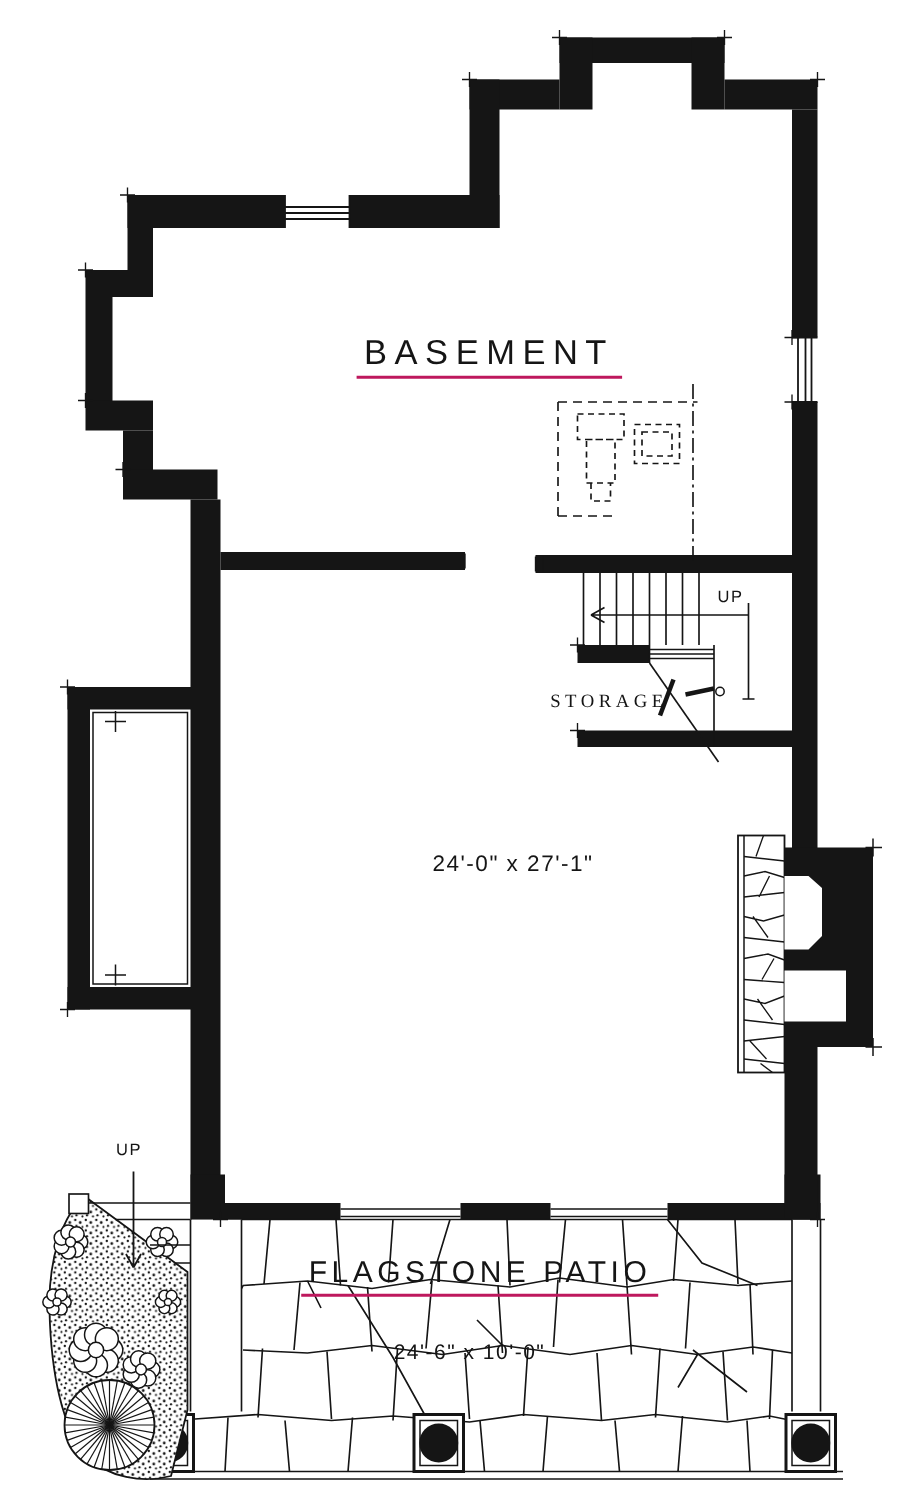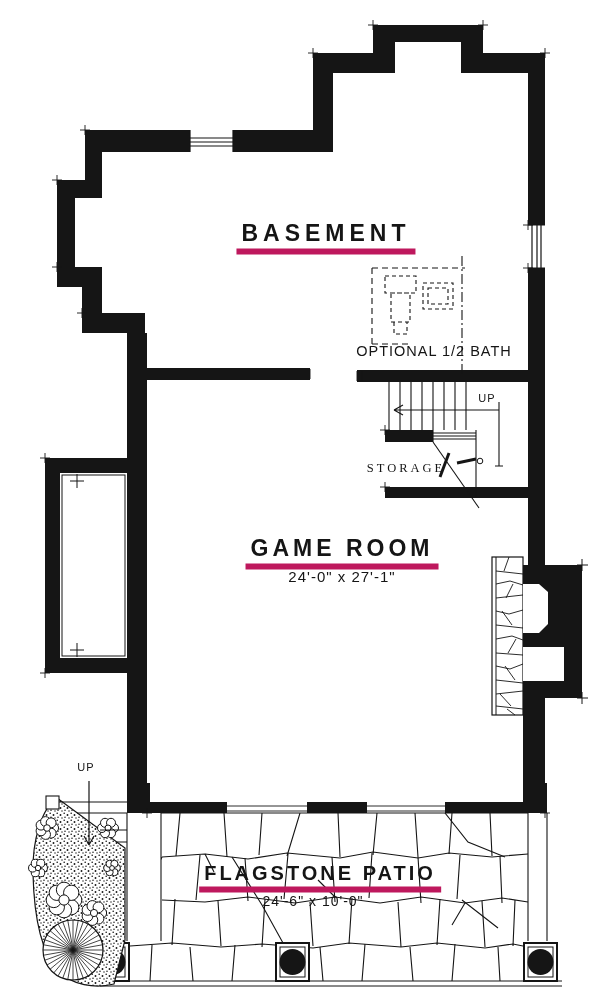--- a/index.html
+++ b/index.html
@@ -1,20 +1,20 @@
 <!DOCTYPE html>
 <html><head>
 <meta charset="utf-8">
 <style>
   html,body{margin:0;padding:0;background:#ffffff;}
   #plan-wrap{position:relative;width:600px;height:1003px;background:#fff;overflow:hidden;
              font-family:"Liberation Sans", sans-serif;}
   svg{position:absolute;left:0;top:0;}
   .label{position:absolute;transform:translate(-50%,-50%);white-space:nowrap;color:#151515;}
-  .ul{border-bottom:6px solid #be185d;padding:0 5px 2px 5px;font-weight:bold;}
+  .ul{border-bottom:2px solid #be185d;padding:0 5px 2px 5px;}
   .t-basement{font-size:23px;letter-spacing:5px;}
   .t-room{font-size:23px;letter-spacing:4px;}
   .t-dims{font-size:15px;letter-spacing:1px;}
   .t-bath{font-size:14.5px;letter-spacing:1px;}
   .t-storage{font-size:12.5px;letter-spacing:3px;font-family:Liberation Serif, serif;}
   .t-up{font-size:11px;letter-spacing:1px;}
   .t-patio{font-size:20px;letter-spacing:3px;}
   .t-pdims{font-size:14px;letter-spacing:1px;}
 </style>
 </head>
@@ -266,28 +266,26 @@
              M478,25 H488 M483,20 V30 M540,53 H550 M545,48 V58 M52,180 H62 M57,175 V185
              M52,267 H62 M57,262 V272 M77,313 H87 M82,308 V318 M40,458 H50 M45,453 V463
              M40,673 H50 M45,668 V678 M380,430 H390 M385,425 V435 M380,487 H390 M385,482 V492
              M523,225 H533 M528,220 V230 M523,268 H533 M528,263 V273 M142,813 H152 M147,808 V818
              M540,813 H550 M545,808 V818 M310,369 V379 M357,371 V381 M362,371 V381"></path>
   </g>
 </svg>
 
 <div class="label t-basement ul" style="left:326px;top:237px;">BASEMENT</div>
 
-<div class="label t-bath" style="left:434px;top:351px;">OPTIONAL 1/2 BATH</div>
 
 <div class="label t-up" style="left:487px;top:398px;">UP</div>
 
 <div class="label t-storage" style="left:406px;top:468px;">STORAGE</div>
 
-<div class="label t-room ul" style="left:342px;top:552px;">GAME ROOM</div>
 
 <div class="label t-dims" style="left:342px;top:576px;">24'-0" x 27'-1"</div>
 
 <div class="label t-up" style="left:86px;top:767px;">UP</div>
 
-<div class="label t-patio ul" style="left:320px;top:877px;">FLAGSTONE PATIO</div>
+<div class="label t-patio ul" style="left:320px;top:851px;">FLAGSTONE PATIO</div>
 
 <div class="label t-pdims" style="left:313px;top:901px;">24'-6" x 10'-0"</div>
 </div>
 
 </body></html>

